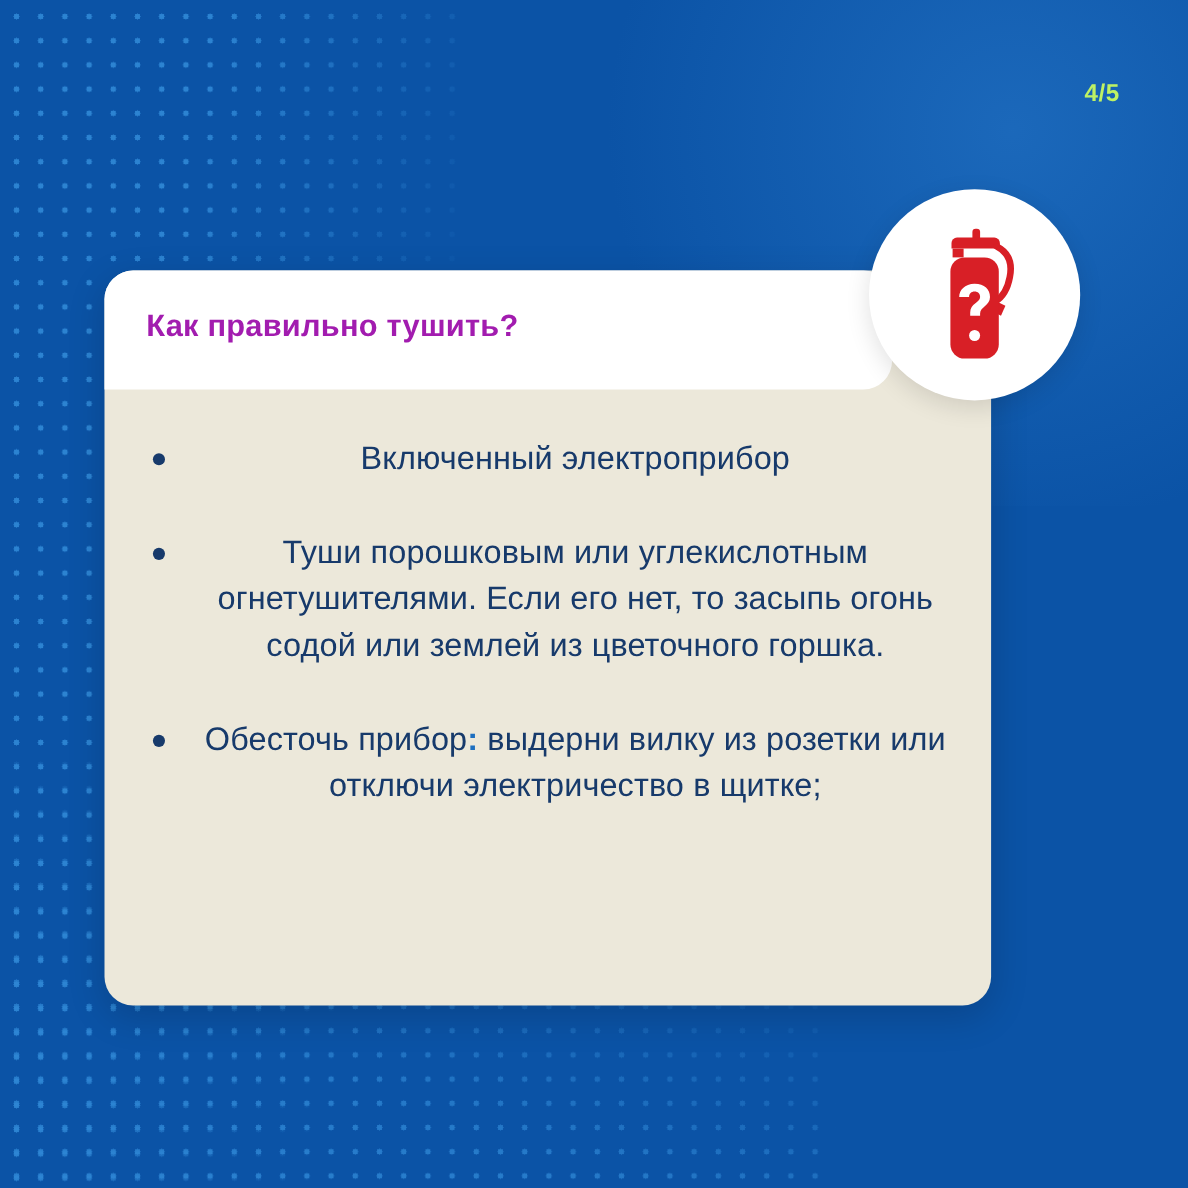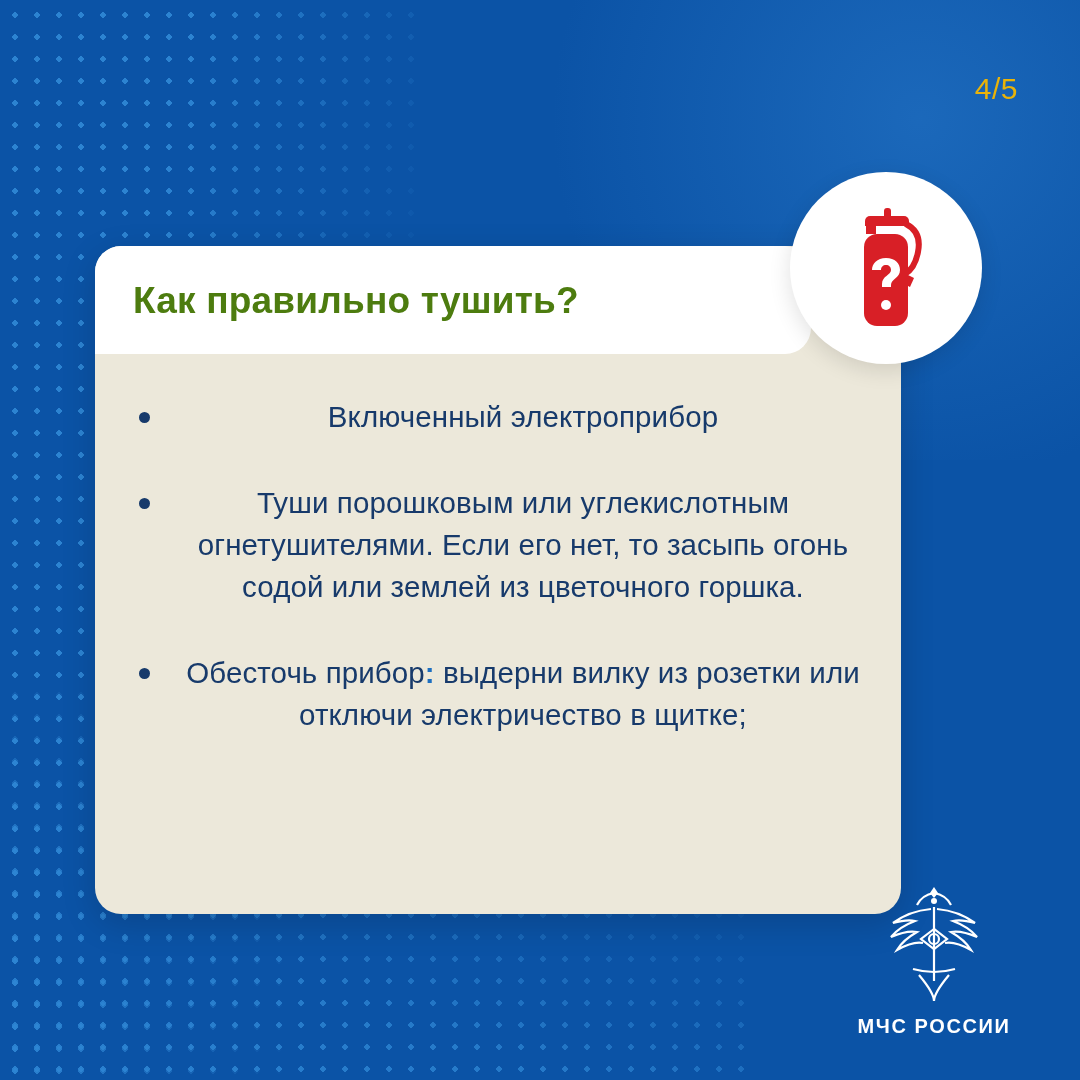--- a/index.html
+++ b/index.html
@@ -46,23 +46,23 @@
     position: absolute;
     right: -120px; top: -160px;
     width: 700px; height: 620px;
     background: radial-gradient(circle at 60% 45%, rgba(30,108,190,.85) 0%, rgba(11,83,166,0) 68%);
   }
 
   
   .counter {
     position: absolute;
     top: 72px; right: 62px;
-    color: #eab308;
-    font-size: 30px;
-    font-weight: 400;
+    color: #bef264;
+    font-size: 22px;
+    font-weight: 700;
     letter-spacing: .5px;
   }
 
   
   .card {
     position: absolute;
     left: 95px; top: 246px;
     width: 806px; height: 668px;
     background: #ece8da;
     border-radius: 26px;
@@ -86,23 +86,23 @@
     content: "";
     position: absolute;
     left: 0; top: 0;
     width: 34px; height: 34px;
     background: #ece8da;
     border-top-left-radius: 34px;
   }
   .card-title {
     position: absolute;
     left: 38px; top: 34px;
-    font-size: 37px;
+    font-size: 28px;
     font-weight: bold;
-    color: #4d7c0f;
+    color: #a21caf;
     letter-spacing: .2px;
   }
 
   
   .bullets {
     position: absolute;
     left: 38px; top: 150px;
     right: 30px;
     text-align: center;
   }
@@ -205,35 +205,14 @@
         <path d="M62 66 l12 6 l-4 9 l-12 -6 z" fill="#d81f26"></path>
 
         <rect x="24" y="28" width="44" height="92" rx="13" fill="#d81f26"></rect>
 
         <path d="M46 52 c-9 0 -14 6 -14 12 h9 c0 -3 2 -5 5 -5 c3 0 5 2 5 5 c0 5 -9 6 -9 14 v3 h9 v-2 c0 -6 9 -7 9 -15 c0 -7 -5 -12 -14 -12 z" fill="#ffffff"></path>
         <circle cx="46" cy="99" r="5" fill="#ffffff"></circle>
       </svg>
     </span>
   </div>
 
-  <div class="emblem">
-    <span>
-      <svg viewBox="0 0 110 122" xmlns="http://www.w3.org/2000/svg" fill="none" stroke="#ffffff" stroke-width="2.2">
-
-        <path d="M55 4 l4 6 l-4 5 l-4 -5 z" fill="#ffffff" stroke="none"></path>
-        <path d="M38 22 q5 -10 17 -12 q12 2 17 12"></path>
-        <circle cx="55" cy="18" r="3" fill="#ffffff" stroke="none"></circle>
-
-        <path d="M52 26 q-22 2 -38 14 q14 -4 22 -2 q-16 6 -24 16 q16 -7 26 -5 q-14 8 -20 18 q16 -9 26 -7"></path>
-        <path d="M58 26 q22 2 38 14 q-14 -4 -22 -2 q16 6 24 16 q-16 -7 -26 -5 q14 8 20 18 q-16 -9 -26 -7"></path>
-
-        <path d="M55 24 v74"></path>
-        <path d="M55 46 l-13 10 l13 10 l13 -10 z"></path>
-        <circle cx="55" cy="56" r="5"></circle>
-
-        <path d="M40 92 q15 18 15 26 q0 -8 15 -26"></path>
-        <path d="M34 86 q21 6 42 0"></path>
-      </svg>
-    </span>
-    <div class="emblem-text">МЧС РОССИИ</div>
-  </div>
 
 </div>
 
 </body></html>

